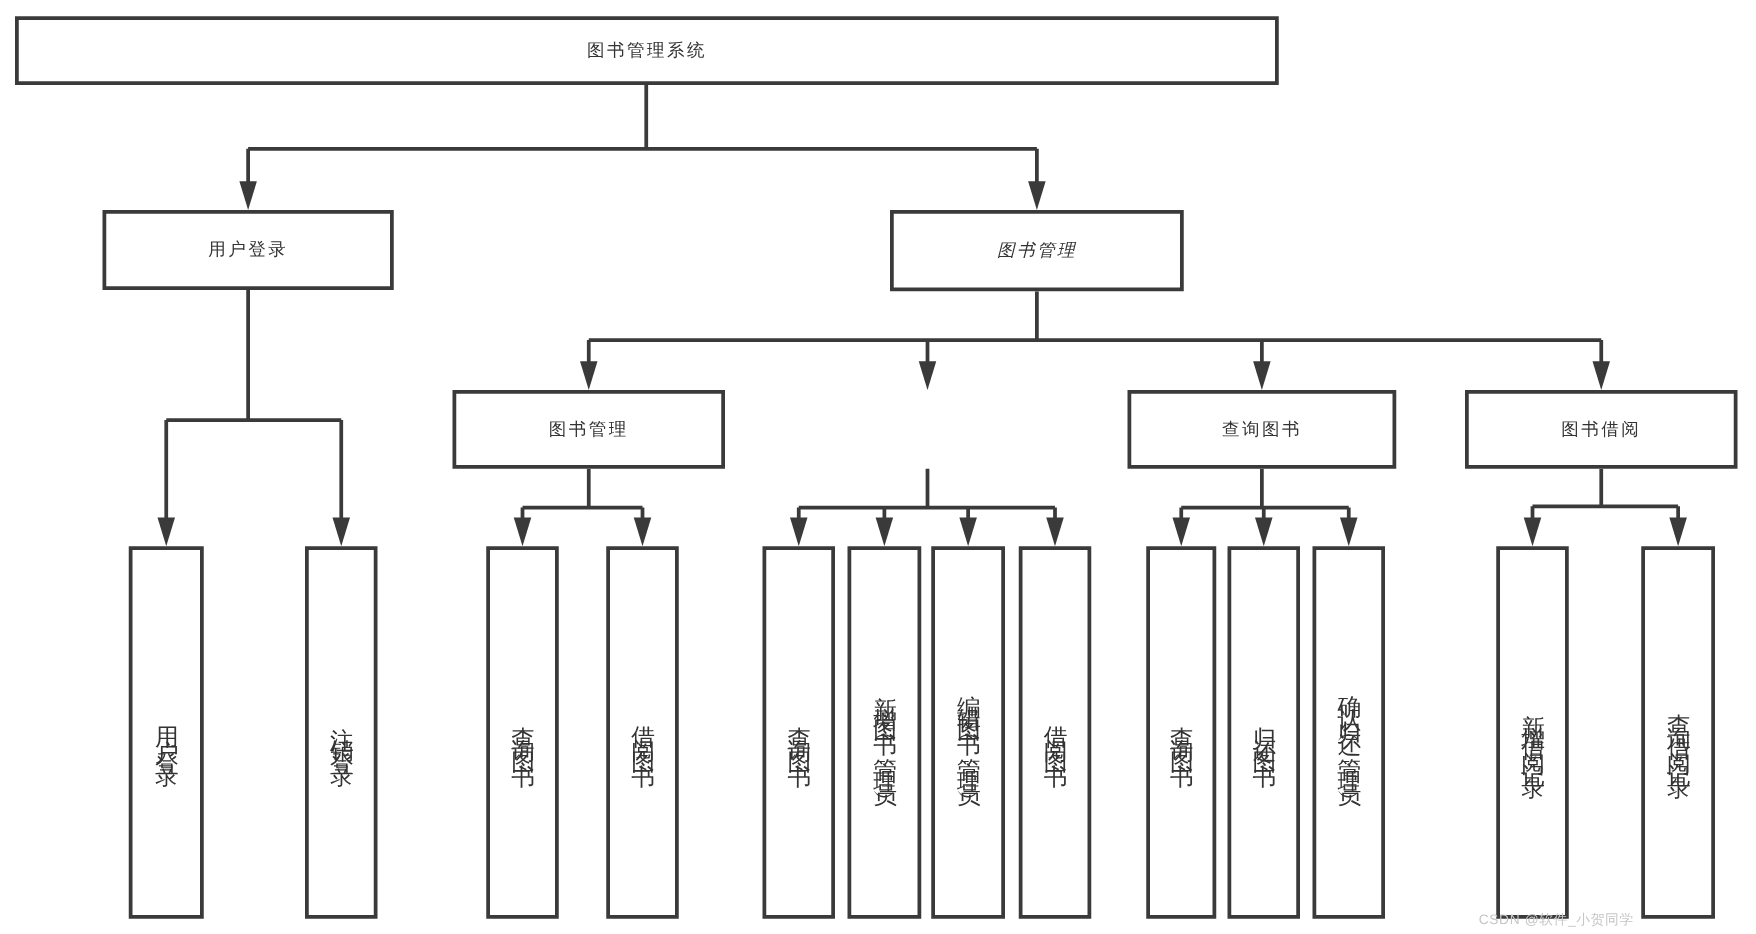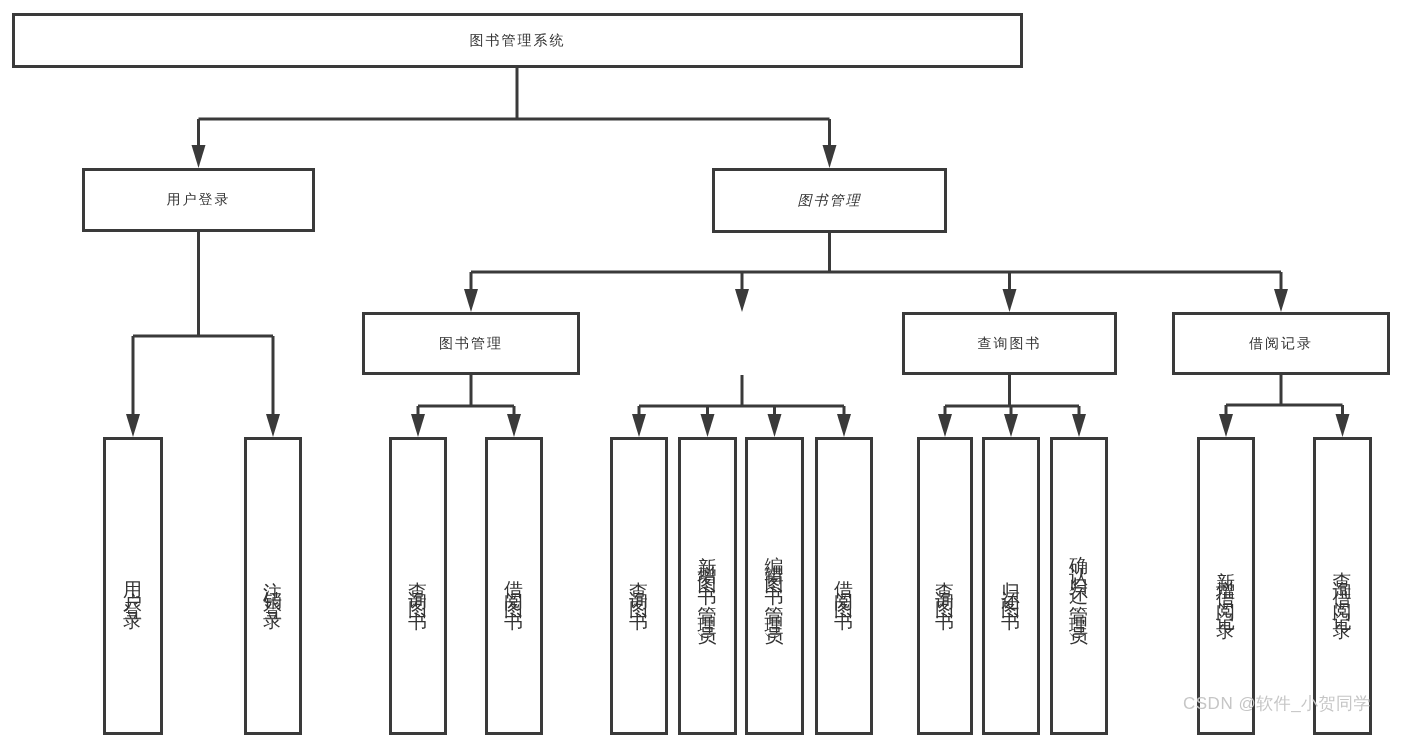--- a/index.html
+++ b/index.html
@@ -51,22 +51,22 @@
   .v-node {
     font-size: 19px;
     writing-mode: vertical-rl;
     text-orientation: mixed;
     letter-spacing: 10px;
     line-height: 1;
   }
   .watermark {
     position: absolute;
     left: 1183px;
-    top: 692px;
-    font-size: 17px;
+    top: 728px;
+    font-size: 11px;
     color: var(--watermark);
     white-space: nowrap;
     letter-spacing: 0.5px;
     z-index: 10;
   }
 </style>
 </head>
 <body>
 
 <div class="canvas">
@@ -134,21 +134,21 @@
     <polygon points="1335.5,414 1349.5,414 1342.5,437"></polygon>
   </svg>
 
   <div class="node h-node" style="left:12px; top:13px; width:1011px; height:55px;">图书管理系统</div>
 
   <div class="node h-node" style="left:82px; top:168px; width:233px; height:64px;">用户登录</div>
   <div class="node h-node" style="left:712px; top:168px; width:235px; height:65px;font-style:italic;">图书管理</div>
 
   <div class="node h-node" style="left:362px; top:312px; width:218px; height:63px;">图书管理</div>
   <div class="node h-node" style="left:902px; top:312px; width:215px; height:63px;">查询图书</div>
-  <div class="node h-node" style="left:1172px; top:312px; width:218px; height:63px;">借阅记录</div>
+  <div class="node h-node" style="left:1172px; top:312px; width:218px; height:63px;">图书借阅</div>
 
   <div class="node v-node" style="left:103px; top:437px; width:60px; height:298px;">用户登录</div>
   <div class="node v-node" style="left:244px; top:437px; width:58px; height:298px;">注销登录</div>
 
   <div class="node v-node" style="left:389px; top:437px; width:58px; height:298px;">查询图书</div>
   <div class="node v-node" style="left:485px; top:437px; width:58px; height:298px;">借阅图书</div>
 
   <div class="node v-node" style="left:610px; top:437px; width:58px; height:298px;">查询图书</div>
   <div class="node v-node" style="left:678px; top:437px; width:59px; height:298px;">新增图书（管理员）</div>
   <div class="node v-node" style="left:745px; top:437px; width:59px; height:298px;">编辑图书（管理员）</div>

